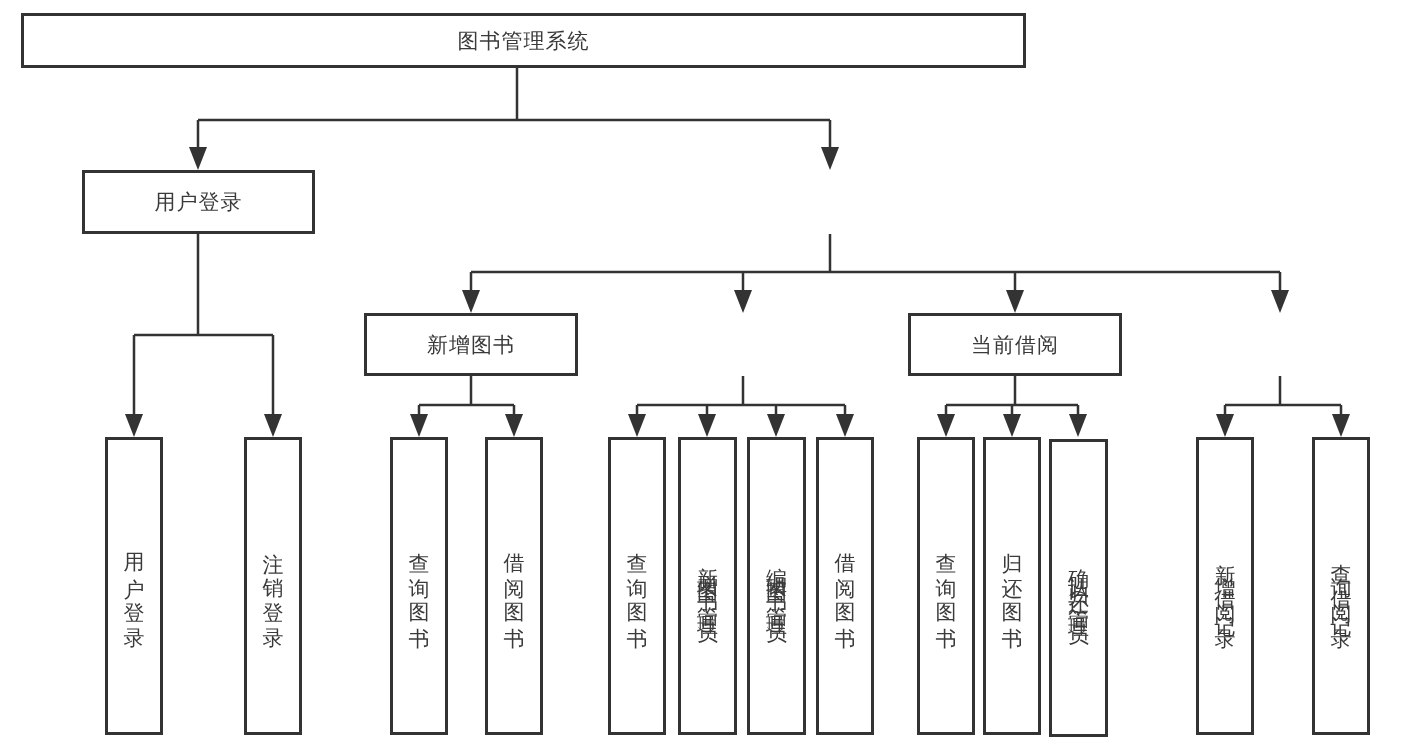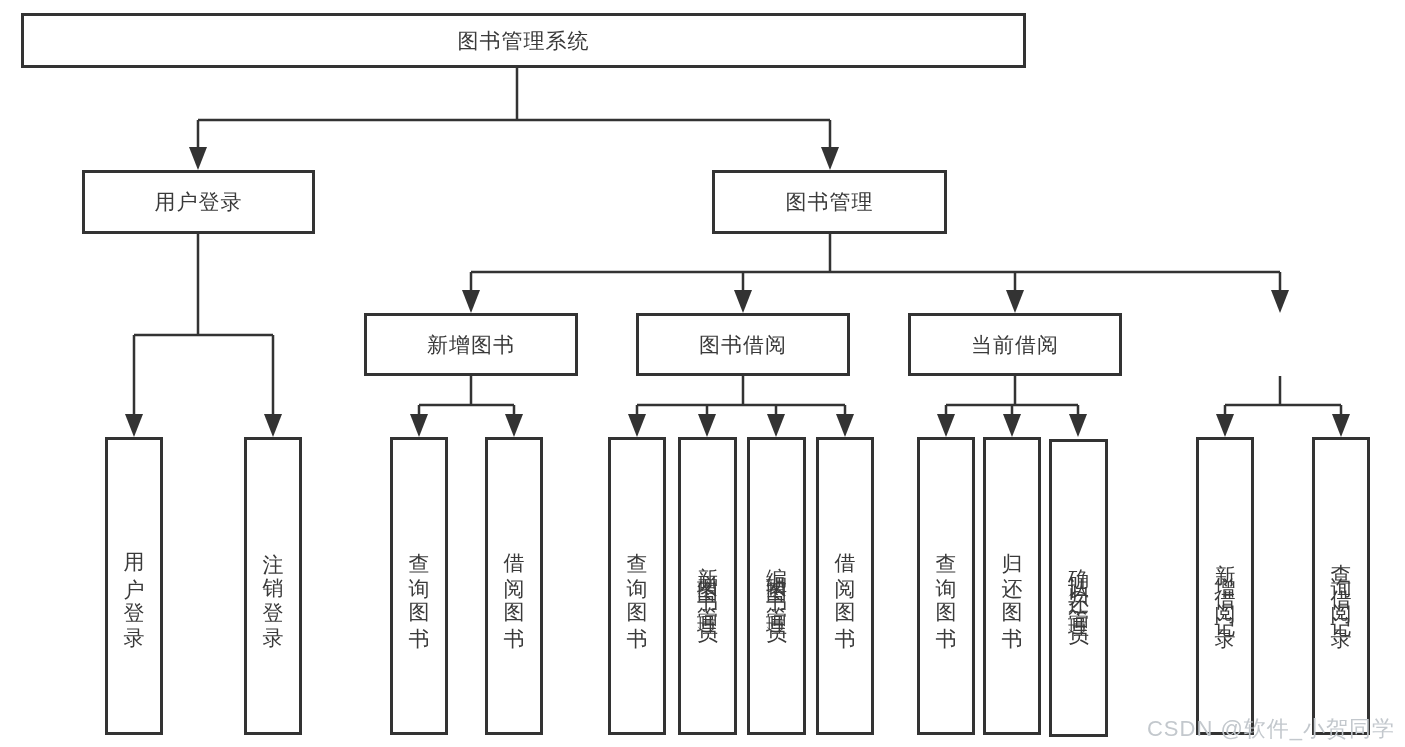--- a/index.html
+++ b/index.html
@@ -92,29 +92,23 @@
     </g>
   </svg>
 
   <div class="box" style="left:21px;top:13px;width:1005px;height:55px">
     <span class="hlabel">图书管理系统</span>
   </div>
 
   <div class="box" style="left:82px;top:170px;width:233px;height:64px">
     <span class="hlabel">用户登录</span>
   </div>
-  <div class="box" style="left:712px;top:170px;width:235px;height:64px">
-    <span class="hlabel">图书管理</span>
-  </div>
 
   <div class="box" style="left:364px;top:313px;width:214px;height:63px">
     <span class="hlabel">新增图书</span>
-  </div>
-  <div class="box" style="left:636px;top:313px;width:214px;height:63px">
-    <span class="hlabel">图书借阅</span>
   </div>
   <div class="box" style="left:908px;top:313px;width:214px;height:63px">
     <span class="hlabel">当前借阅</span>
   </div>
 
   <div class="box" style="left:105px;top:437px;width:58px;height:298px">
     <span class="vlabel ls-wide">用户登录</span>
   </div>
   <div class="box" style="left:244px;top:437px;width:58px;height:298px">
     <span class="vlabel ls-wide">注销登录</span>
@@ -150,15 +144,14 @@
     <span class="vlabel ls-tight">确认归还（管理员）</span>
   </div>
 
   <div class="box" style="left:1196px;top:437px;width:58px;height:298px">
     <span class="vlabel ls-mid">新增借阅记录</span>
   </div>
   <div class="box" style="left:1312px;top:437px;width:58px;height:298px">
     <span class="vlabel ls-mid">查询借阅记录</span>
   </div>
 
-  <div class="watermark">CSDN @软件_小贺同学</div>
 
 </div>
 
 </body></html>

